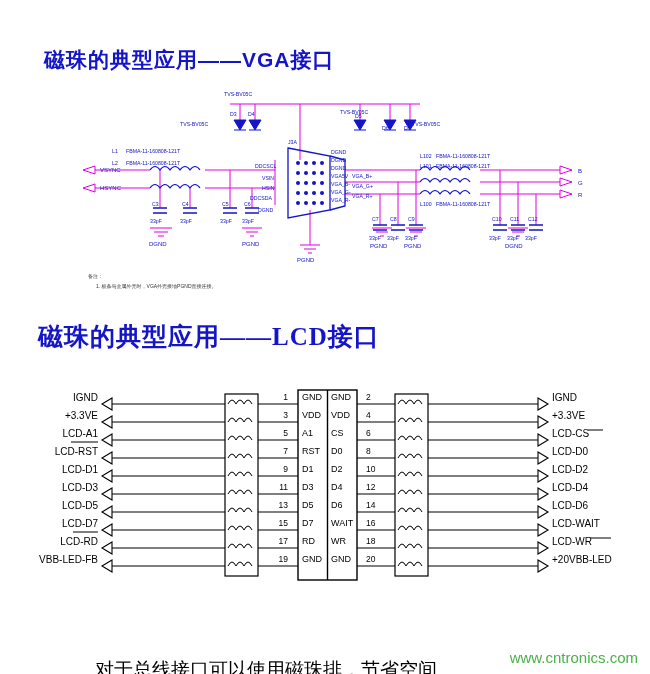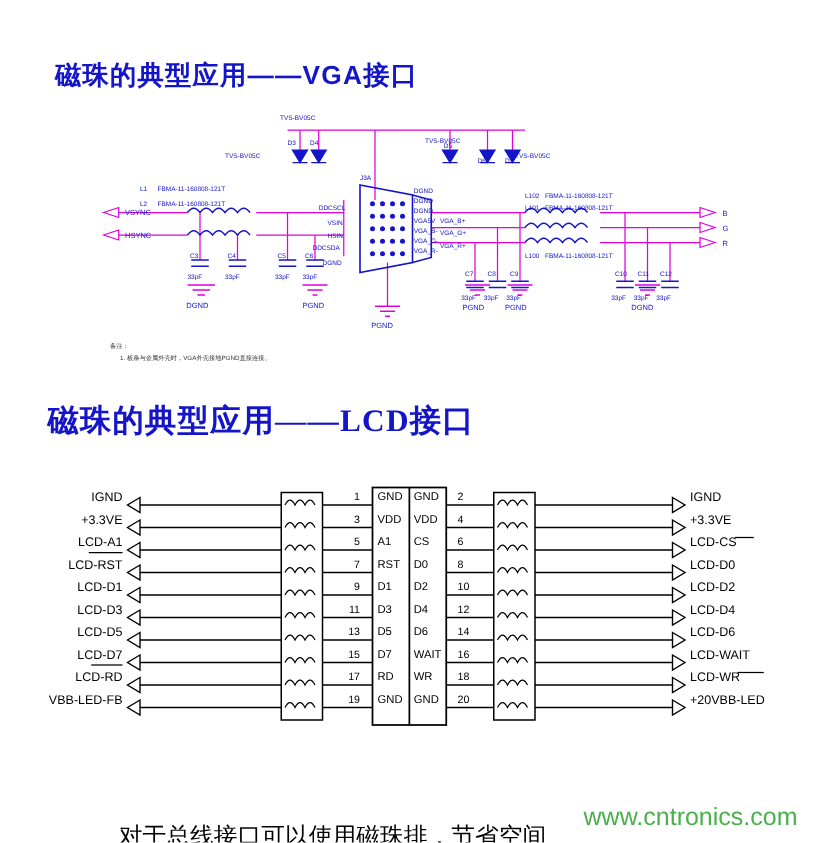--- a/index.html
+++ b/index.html
@@ -29,21 +29,21 @@
     color:#000;
     line-height:28px;
     white-space:pre;
   }
   #caption-bottom{left:95px;top:600px;}
 
   #watermark{
     position:absolute;
     right:12px;bottom:8px;
     color:#49b04a;
-    font-size:20px;
+    font-size:15px;
     font-family:"Liberation Sans", sans-serif;
   }
   svg{display:block;}
   text{font-family:"Liberation Sans", sans-serif;}
 </style>
 </head>
 <body>
 
 <div class="title" id="title-vga">磁珠的典型应用——VGA接口</div>
 <div class="title" id="title-lcd">磁珠的典型应用——LCD接口</div>

